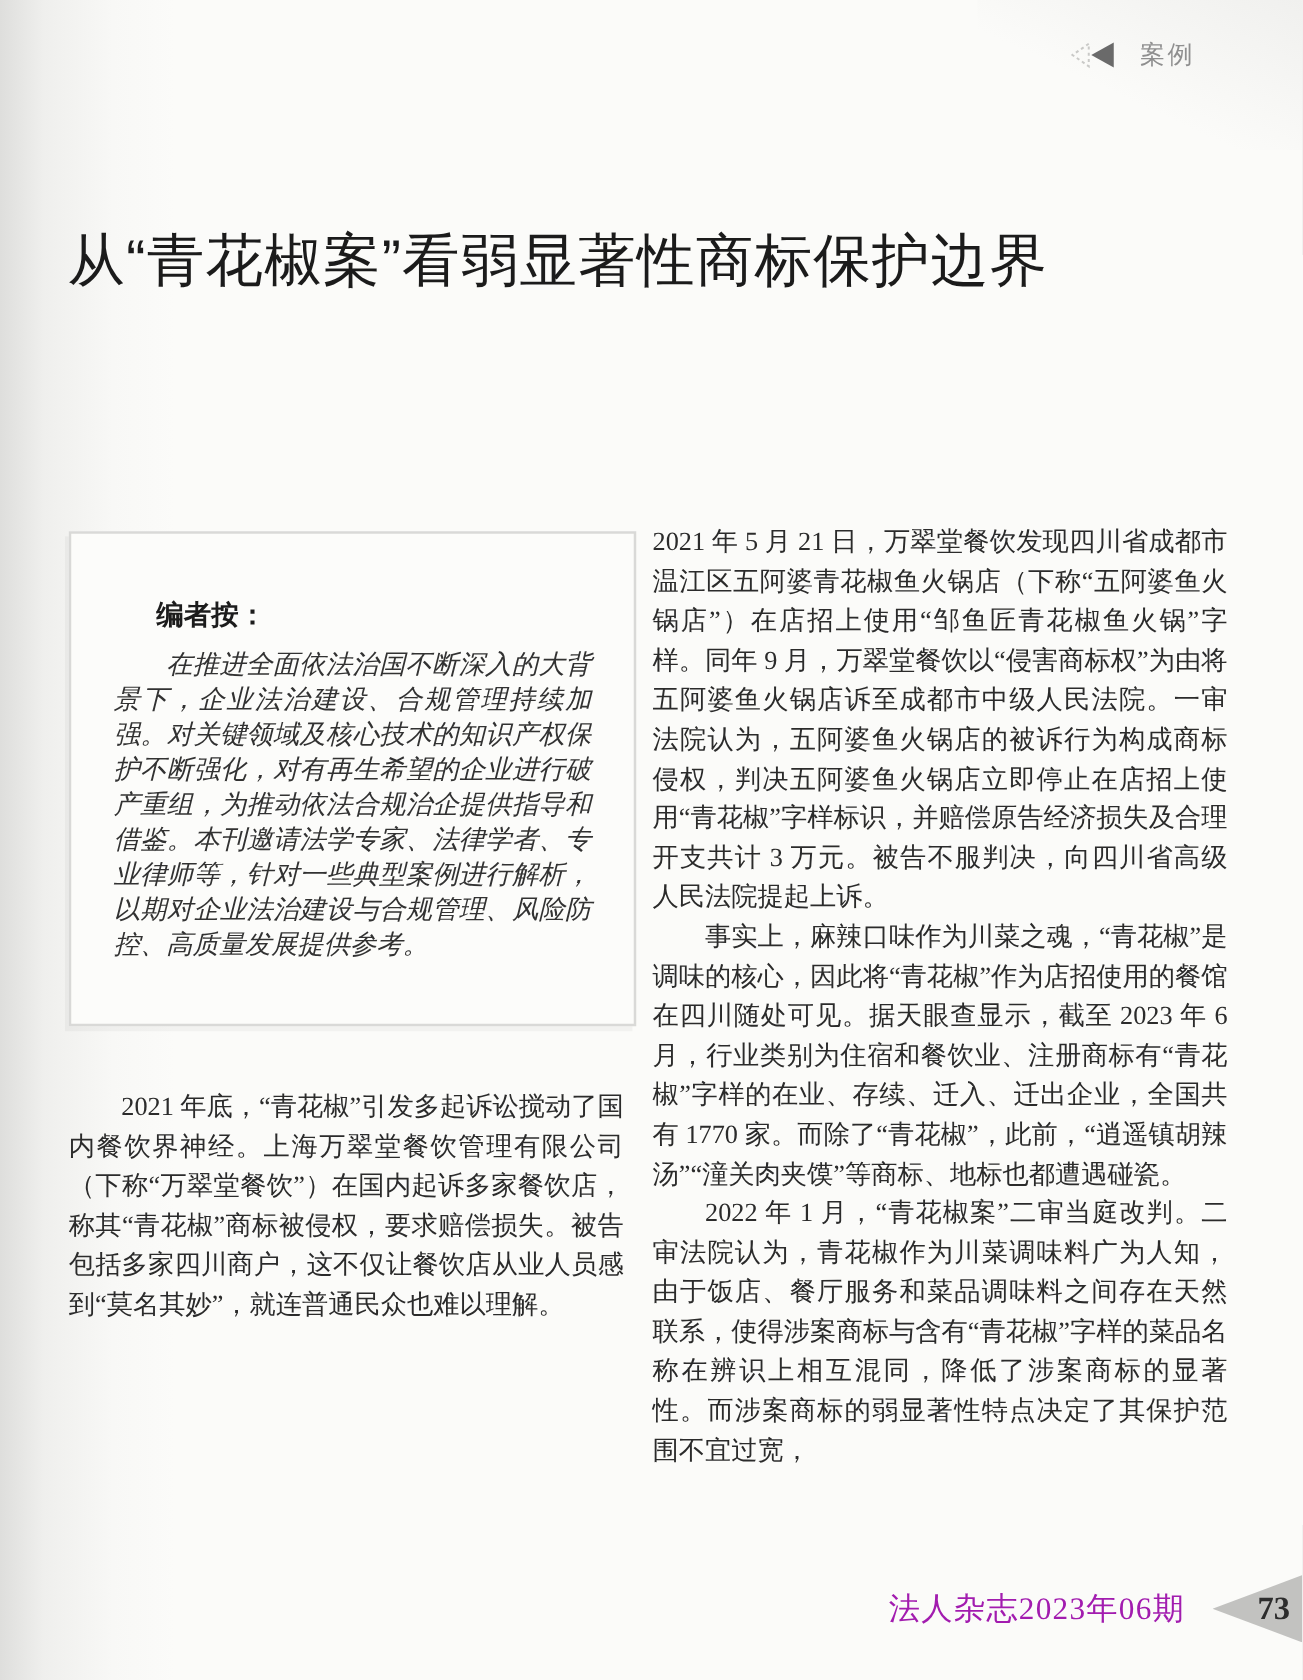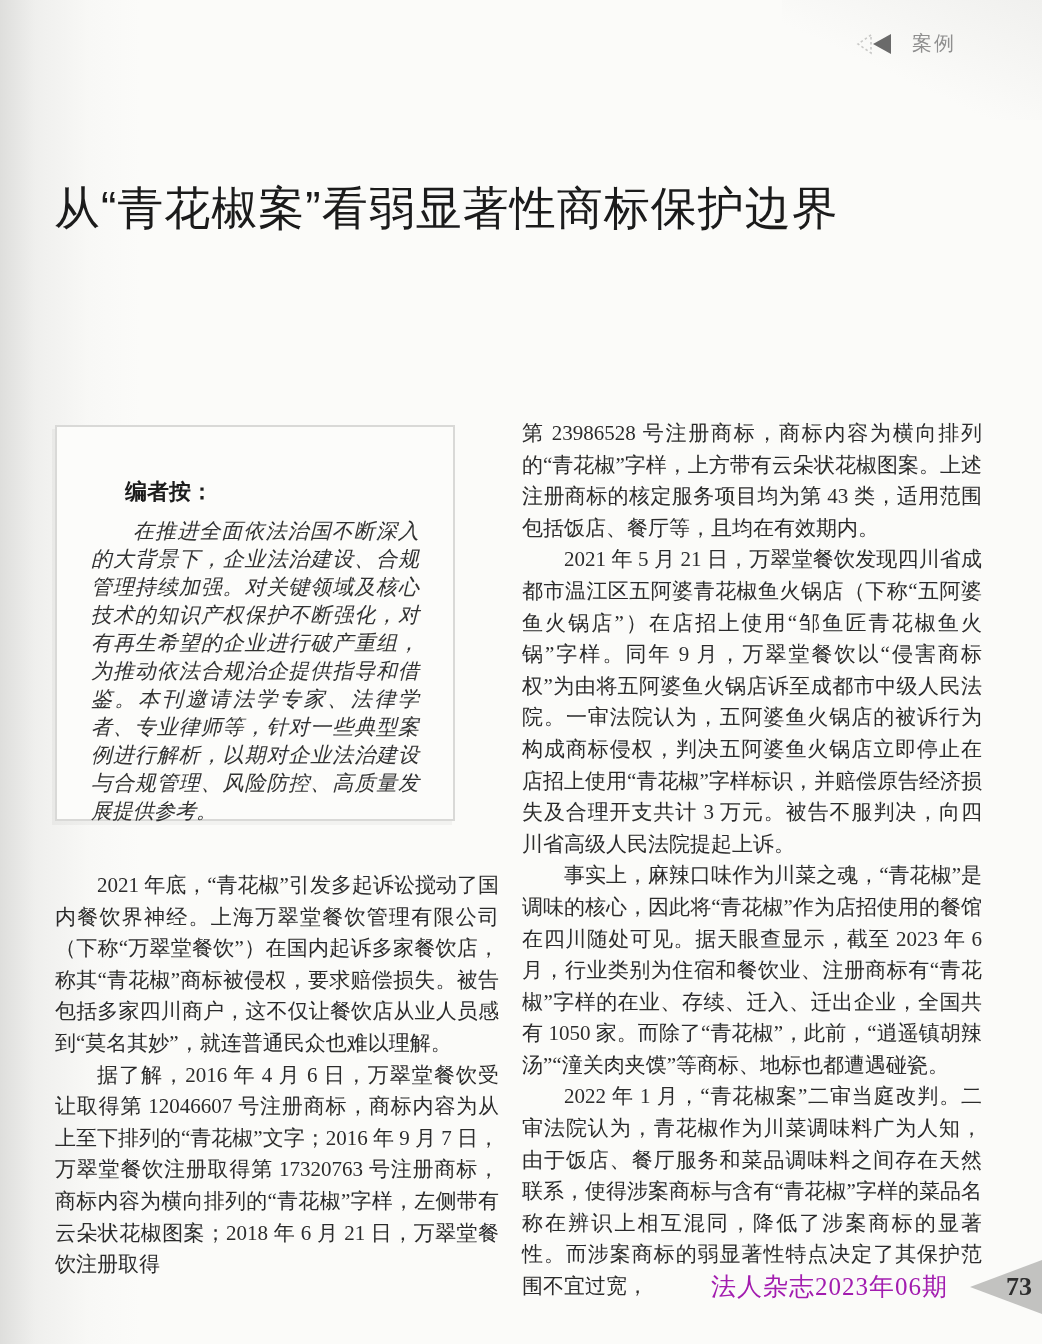--- a/index.html
+++ b/index.html
@@ -66,21 +66,21 @@
     font-size: 19px;
     color: #3d3d3d;
     letter-spacing: 1px;
   }
 
   
   .editor-box {
     position: absolute;
     left: 55px;
     top: 425px;
-    width: 400px;
+    width: 454px;
     height: 396px;
     border: 2px solid #d9d9d7;
     background: #fcfcfa;
     box-shadow: -3px 4px 0 rgba(0,0,0,0.035);
     padding: 50px 34px 0 34px;
   }
   .editor-box .note-heading {
     font-family: "Liberation Sans", "DejaVu Sans", sans-serif;
     font-size: 22px;
     font-weight: bold;
@@ -161,28 +161,26 @@
   <h1 class="title">从“青花椒案”看弱显著性商标保护边界</h1>
 
   <div class="editor-box">
     <div class="note-heading">编者按：</div>
     <div class="note-body">在推进全面依法治国不断深入的大背景下，企业法治建设、合规管理持续加强。对关键领域及核心技术的知识产权保护不断强化，对有再生希望的企业进行破产重组，为推动依法合规治企提供指导和借鉴。本刊邀请法学专家、法律学者、专业律师等，针对一些典型案例进行解析，以期对企业法治建设与合规管理、风险防控、高质量发展提供参考。</div>
   </div>
 
   <div class="col col-left">
 
   <p>2021 年底，“青花椒”引发多起诉讼搅动了国内餐饮界神经。上海万翠堂餐饮管理有限公司（下称“万翠堂餐饮”）在国内起诉多家餐饮店，称其“青花椒”商标被侵权，要求赔偿损失。被告包括多家四川商户，这不仅让餐饮店从业人员感到“莫名其妙”，就连普通民众也难以理解。</p>
-      <p>据了解，2016 年 4 月 6 日，万翠堂餐饮受让取得第 12046607 号注册商标，商标内容为从上至下排列的“青花椒”文字；2016 年 9 月 7 日，万翠堂餐饮注册取得第 17320763 号注册商标，商标内容为横向排列的“青花椒”字样，左侧带有云朵状花椒图案；2018 年 6 月 21 日，万翠堂餐饮注册取得</p>
     </div>
 
   <div class="col col-right">
 
-  <p>第 23986528 号注册商标，商标内容为横向排列的“青花椒”字样，上方带有云朵状花椒图案。上述注册商标的核定服务项目均为第 43 类，适用范围包括饭店、餐厅等，且均在有效期内。</p>
       <p>2021 年 5 月 21 日，万翠堂餐饮发现四川省成都市温江区五阿婆青花椒鱼火锅店（下称“五阿婆鱼火锅店”）在店招上使用“邹鱼匠青花椒鱼火锅”字样。同年 9 月，万翠堂餐饮以“侵害商标权”为由将五阿婆鱼火锅店诉至成都市中级人民法院。一审法院认为，五阿婆鱼火锅店的被诉行为构成商标侵权，判决五阿婆鱼火锅店立即停止在店招上使用“青花椒”字样标识，并赔偿原告经济损失及合理开支共计 3 万元。被告不服判决，向四川省高级人民法院提起上诉。</p>
-      <p>事实上，麻辣口味作为川菜之魂，“青花椒”是调味的核心，因此将“青花椒”作为店招使用的餐馆在四川随处可见。据天眼查显示，截至 2023 年 6 月，行业类别为住宿和餐饮业、注册商标有“青花椒”字样的在业、存续、迁入、迁出企业，全国共有 1050 家。而除了“青花椒”，此前，“逍遥镇胡辣汤”“潼关肉夹馍”等商标、地标也都遭遇碰瓷。</p>
+      <p>事实上，麻辣口味作为川菜之魂，“青花椒”是调味的核心，因此将“青花椒”作为店招使用的餐馆在四川随处可见。据天眼查显示，截至 2023 年 6 月，行业类别为住宿和餐饮业、注册商标有“青花椒”字样的在业、存续、迁入、迁出企业，全国共有 1770 家。而除了“青花椒”，此前，“逍遥镇胡辣汤”“潼关肉夹馍”等商标、地标也都遭遇碰瓷。</p>
       <p>2022 年 1 月，“青花椒案”二审当庭改判。二审法院认为，青花椒作为川菜调味料广为人知，由于饭店、餐厅服务和菜品调味料之间存在天然联系，使得涉案商标与含有“青花椒”字样的菜品名称在辨识上相互混同，降低了涉案商标的显著性。而涉案商标的弱显著性特点决定了其保护范围不宜过宽，</p>
     </div>
 
   <div class="journal-line">法人杂志2023年06期</div>
   <div class="page-badge">
     <span class="num">73</span>
   </div>
 </div>
 
 </body></html>

